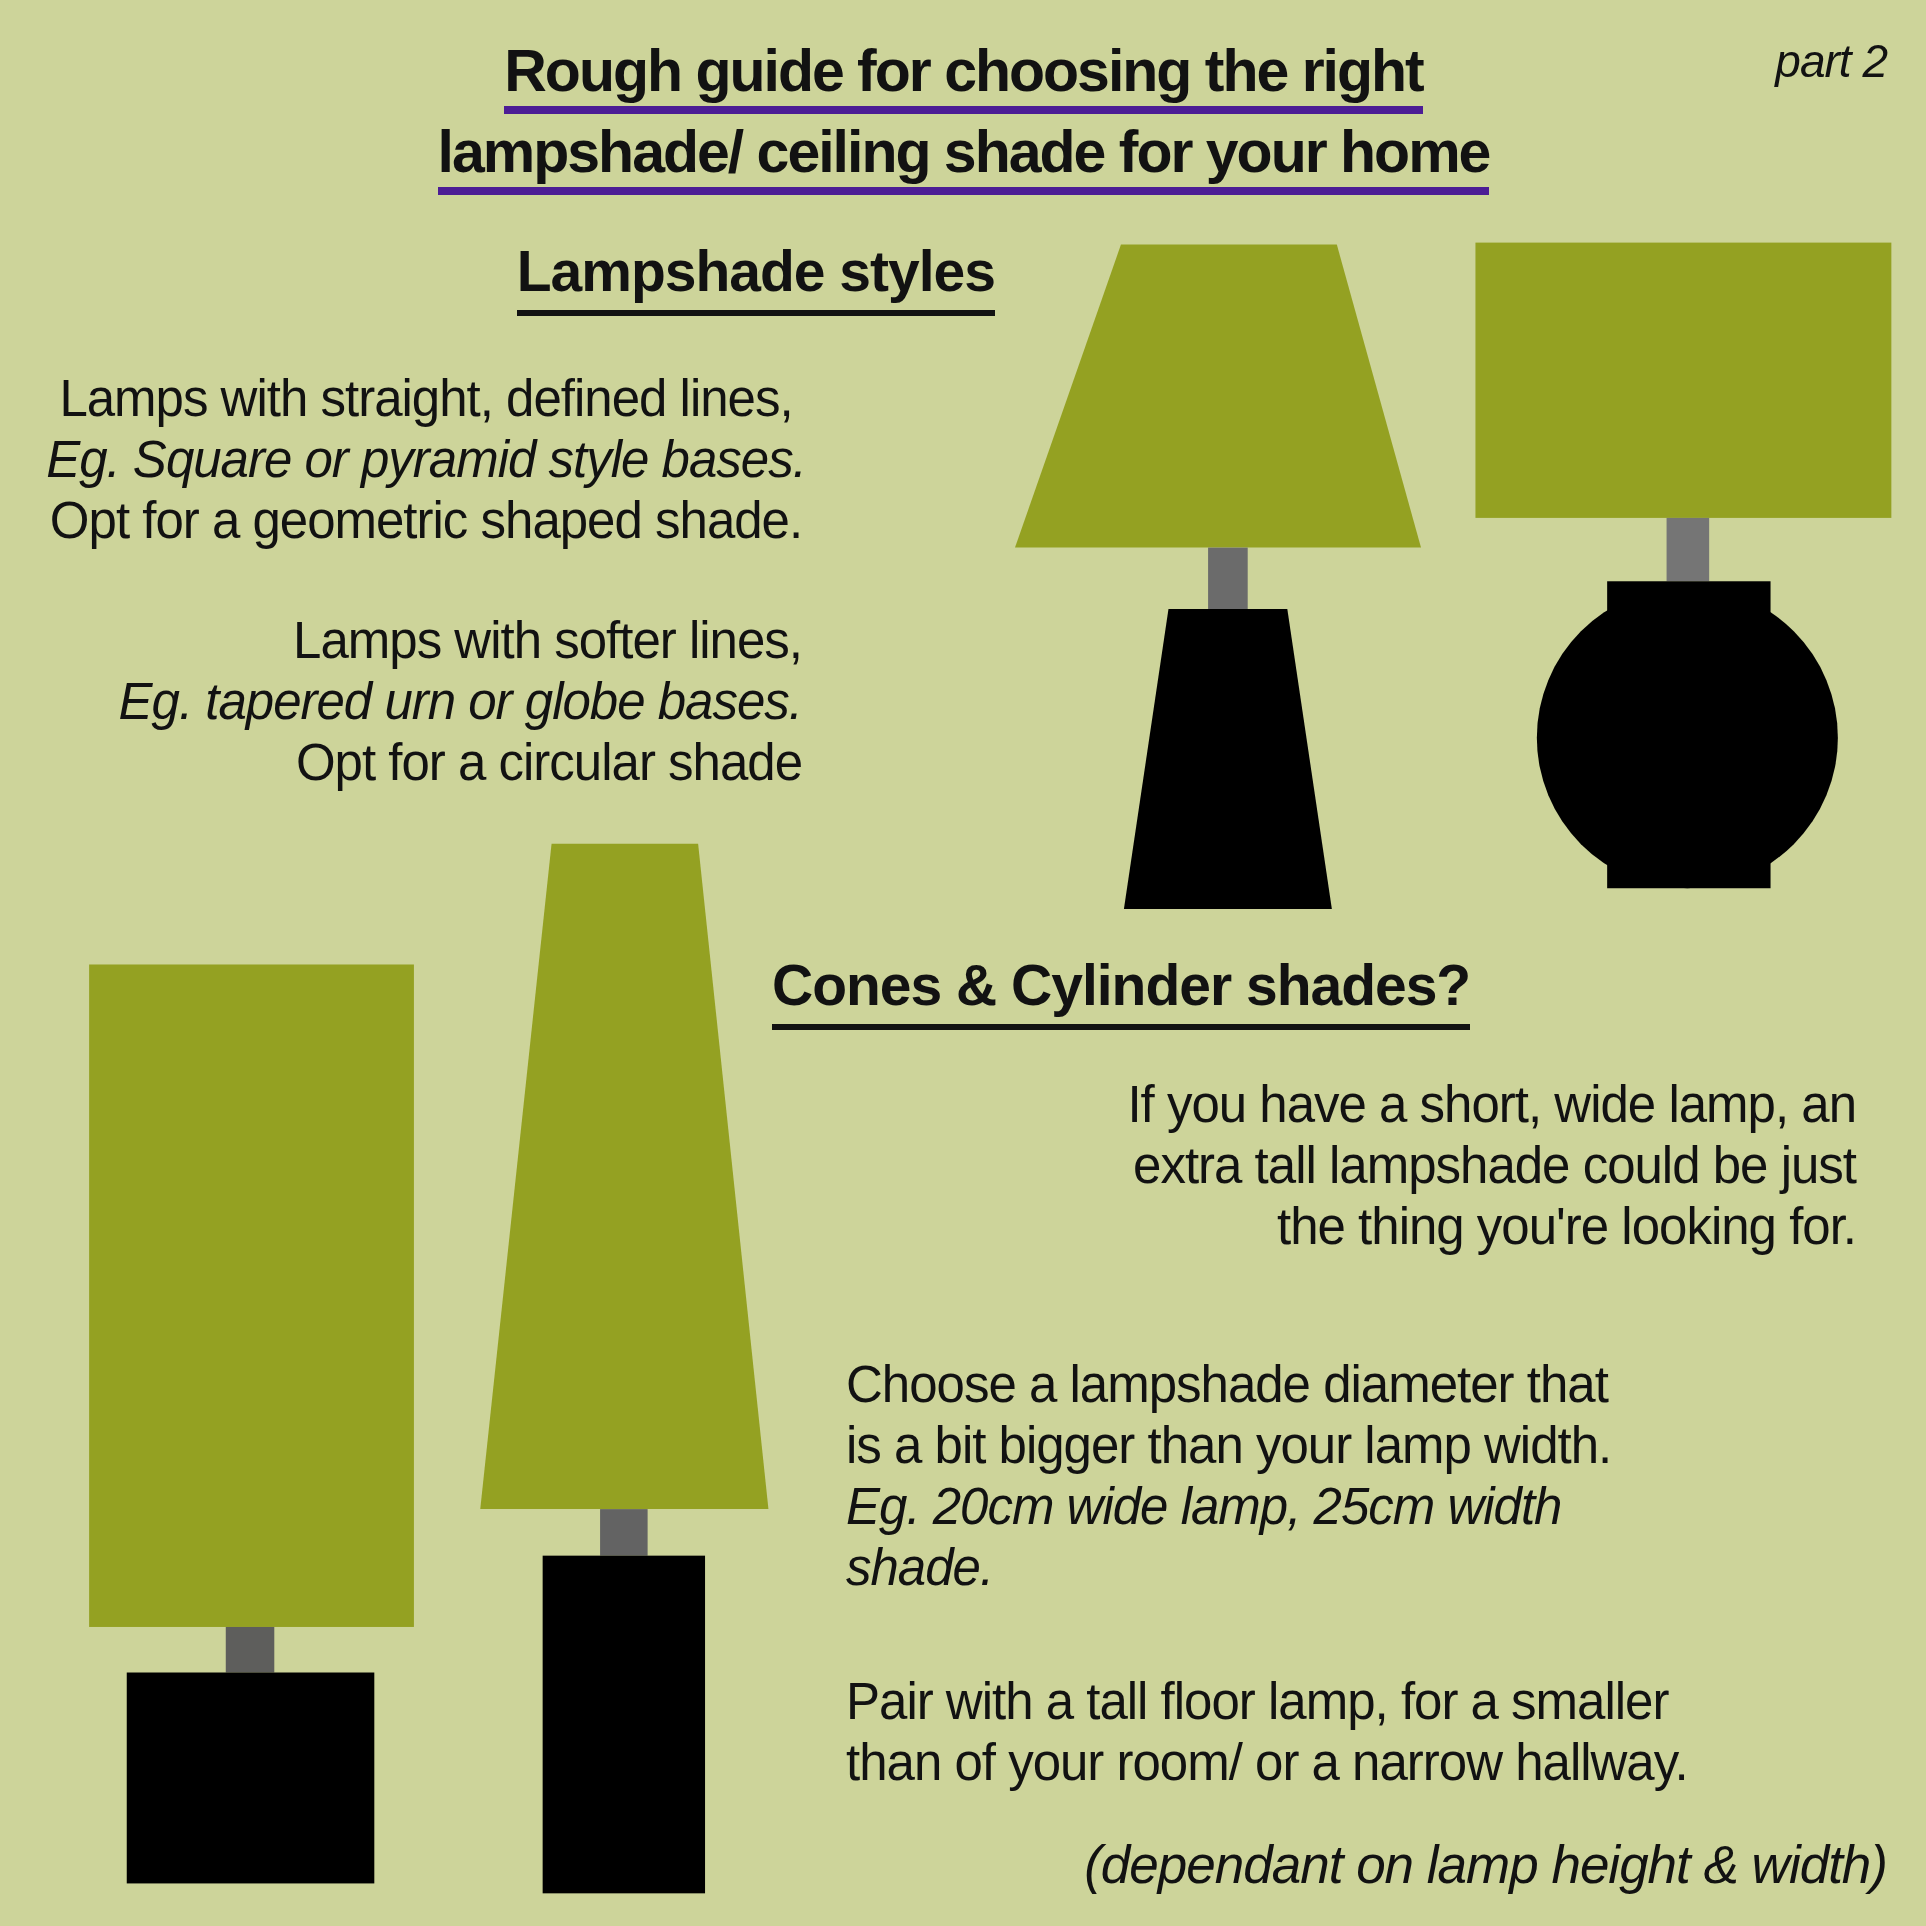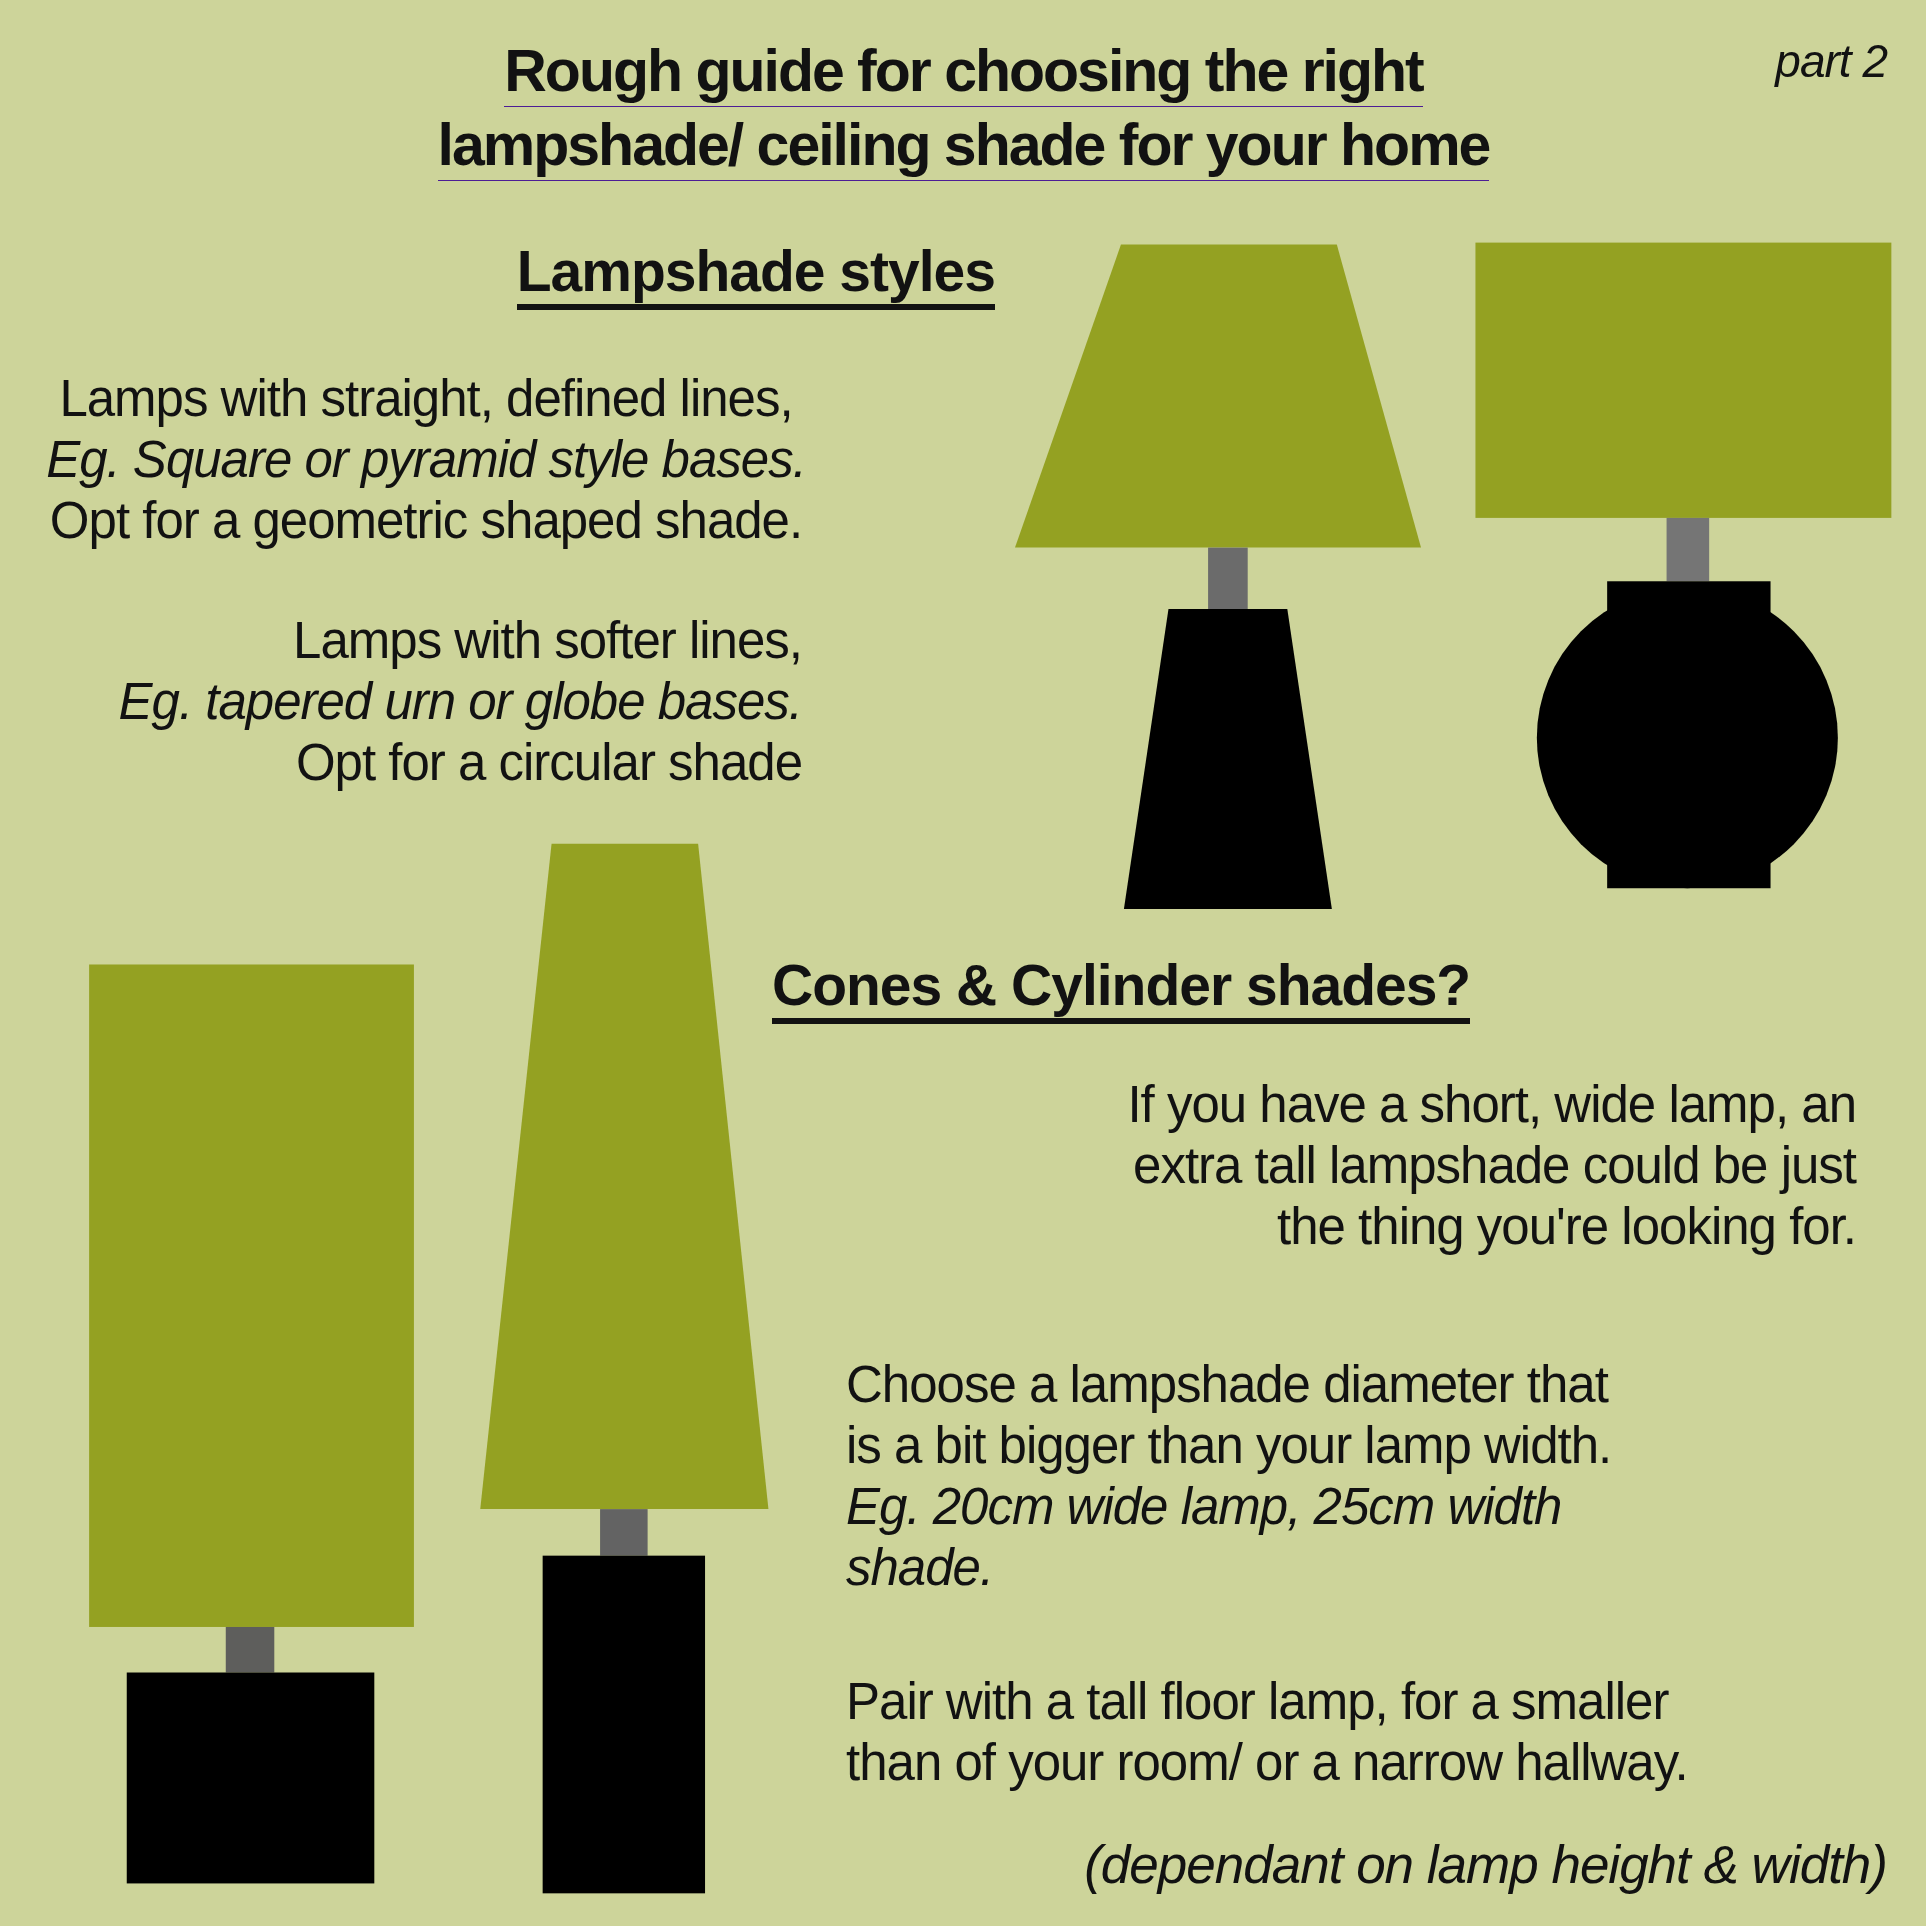--- a/index.html
+++ b/index.html
@@ -17,28 +17,29 @@
   .part-label{
     position:absolute;top:34px;right:40px;
     font-size:46px;font-style:italic;letter-spacing:-1px;
   }
   .title{
     position:absolute;top:42px;left:0;right:0;text-align:center;
     font-weight:bold;font-size:59px;letter-spacing:-2px;line-height:1.0;
   }
   .title .tline{display:block;}
   .title .tline span{
-    display:inline-block;border-bottom:1px solid #4c1d95;
+    display:inline-block;border-bottom:8px solid #4c1d95;
     padding-bottom:5px;margin-bottom:9px;
   }
   .sec-heading{
     position:absolute;font-weight:bold;font-size:57px;letter-spacing:-1px;
   }
   .sec-heading span{
     display:inline-block;border-bottom:6px solid #121212;
+    padding-bottom:6px;
   }
   .styles-heading{top:238px;left:0;width:995px;text-align:right;}
   .cones-heading{top:952px;left:772px;}
   .para{position:absolute;font-size:51px;line-height:61px;letter-spacing:-1px;}
   .para .line{display:block;}
   .it{font-style:italic;}
   .para1{top:368px;left:40px;width:772px;text-align:center;}
   .para2{top:610px;left:40px;width:762px;text-align:right;}
   .para3{top:1074px;left:846px;width:1010px;text-align:right;}
   .para4{top:1354px;left:846px;width:1010px;text-align:left;}

